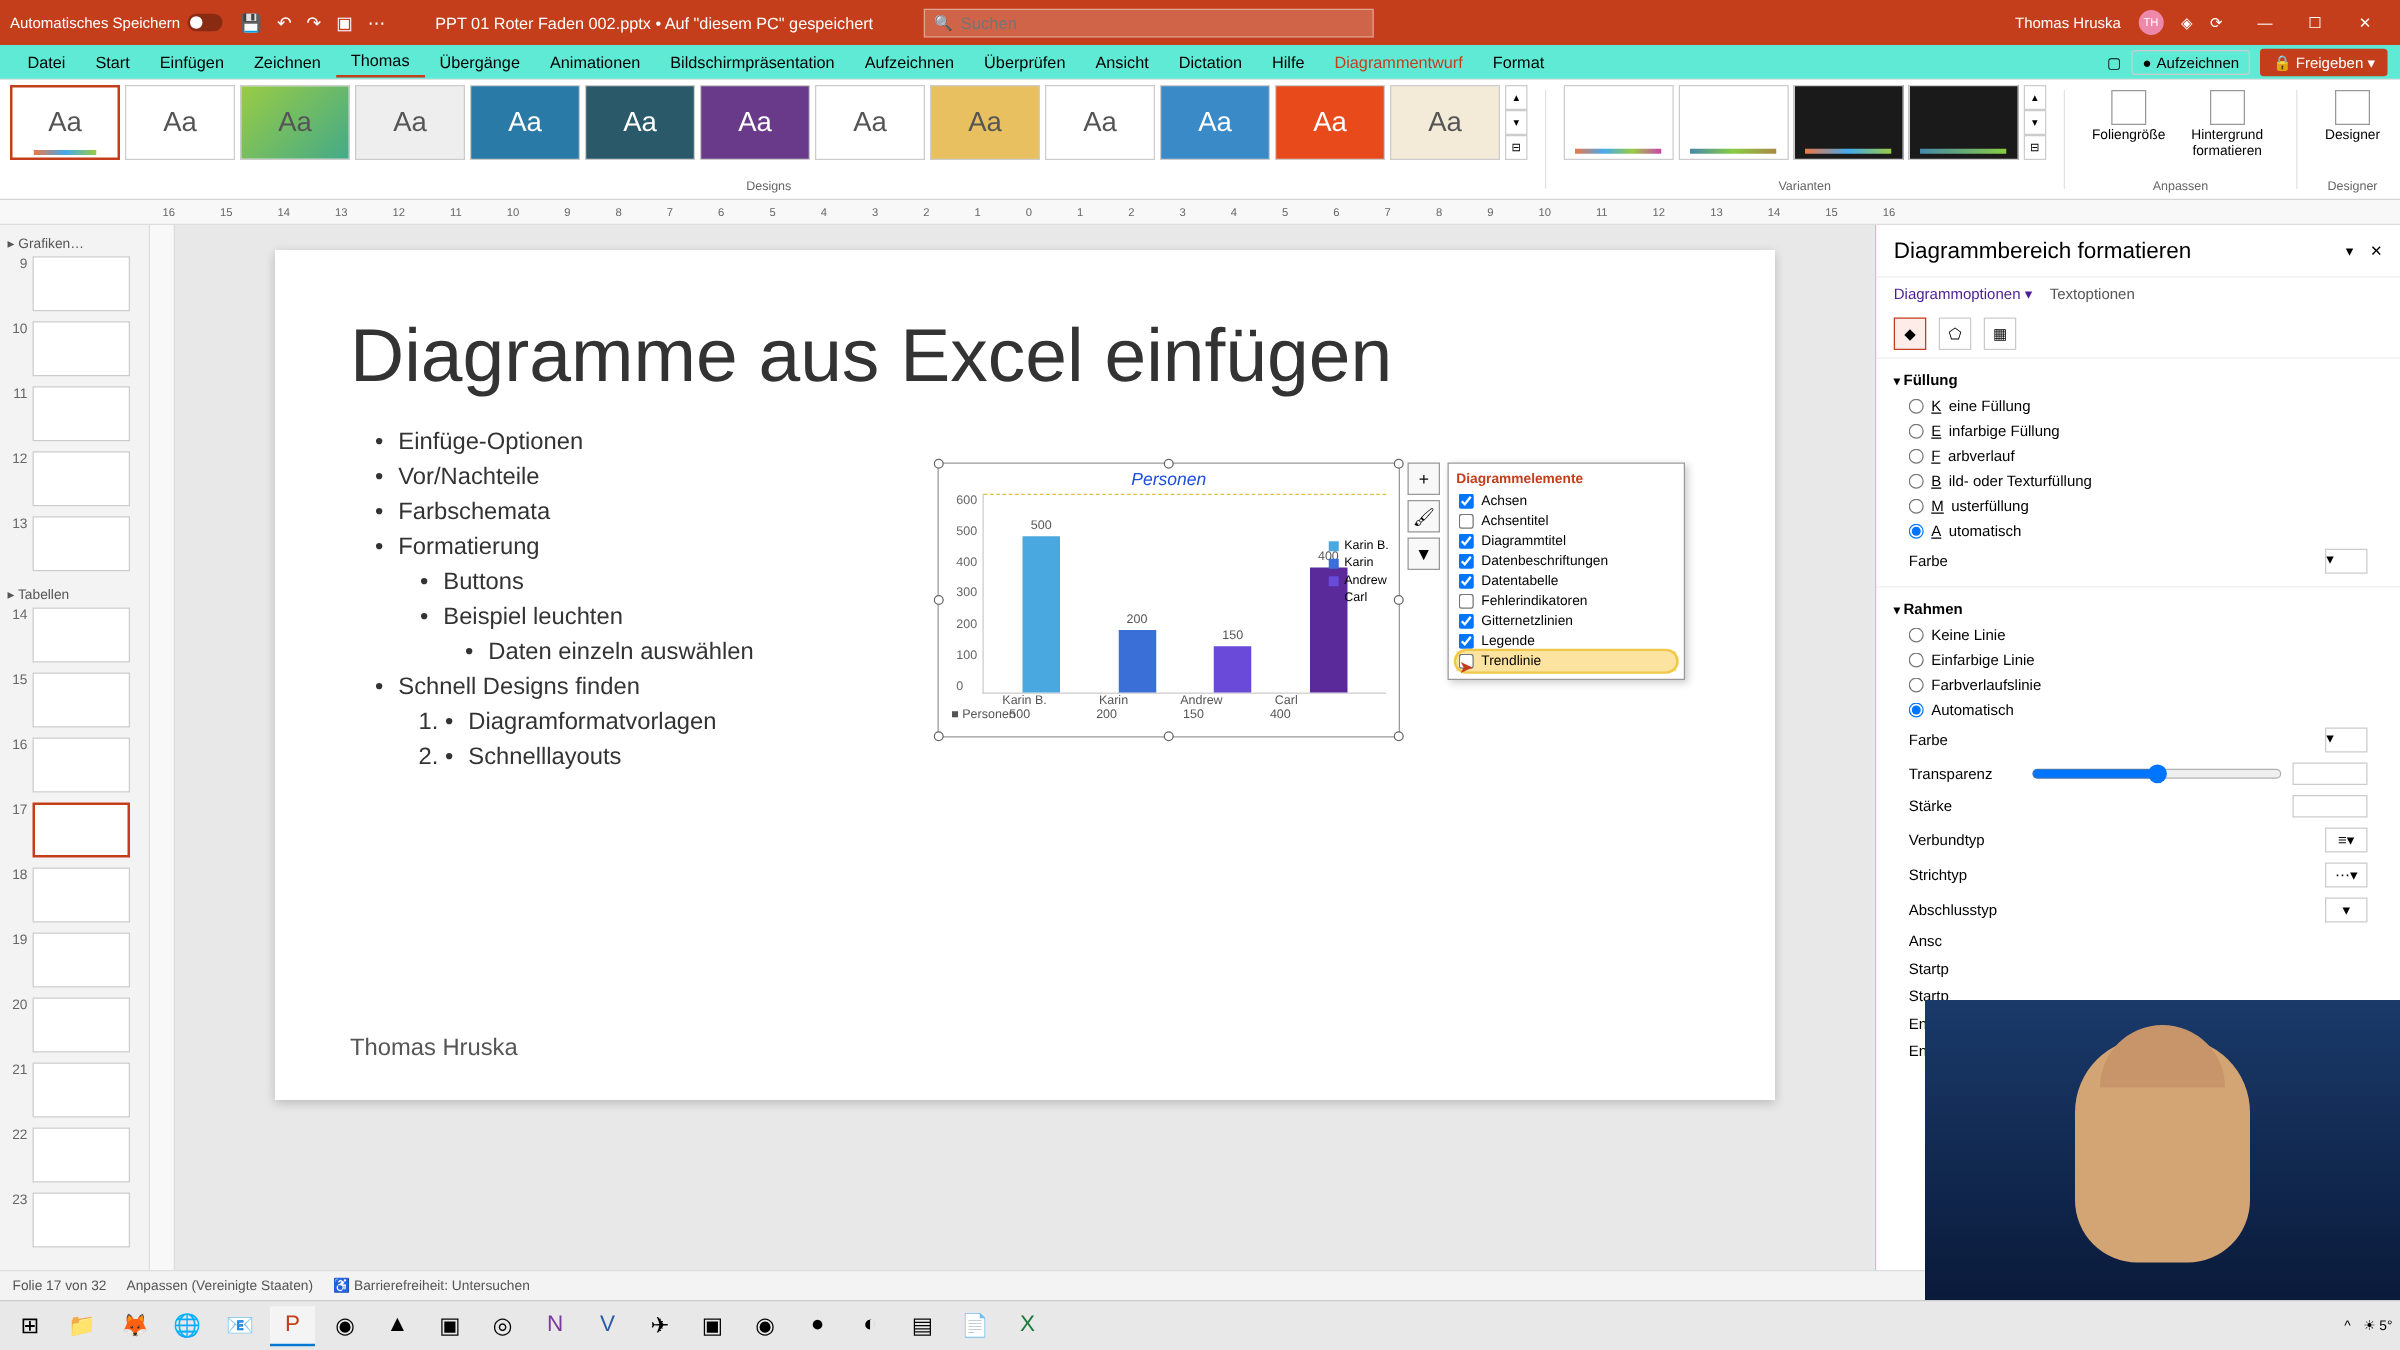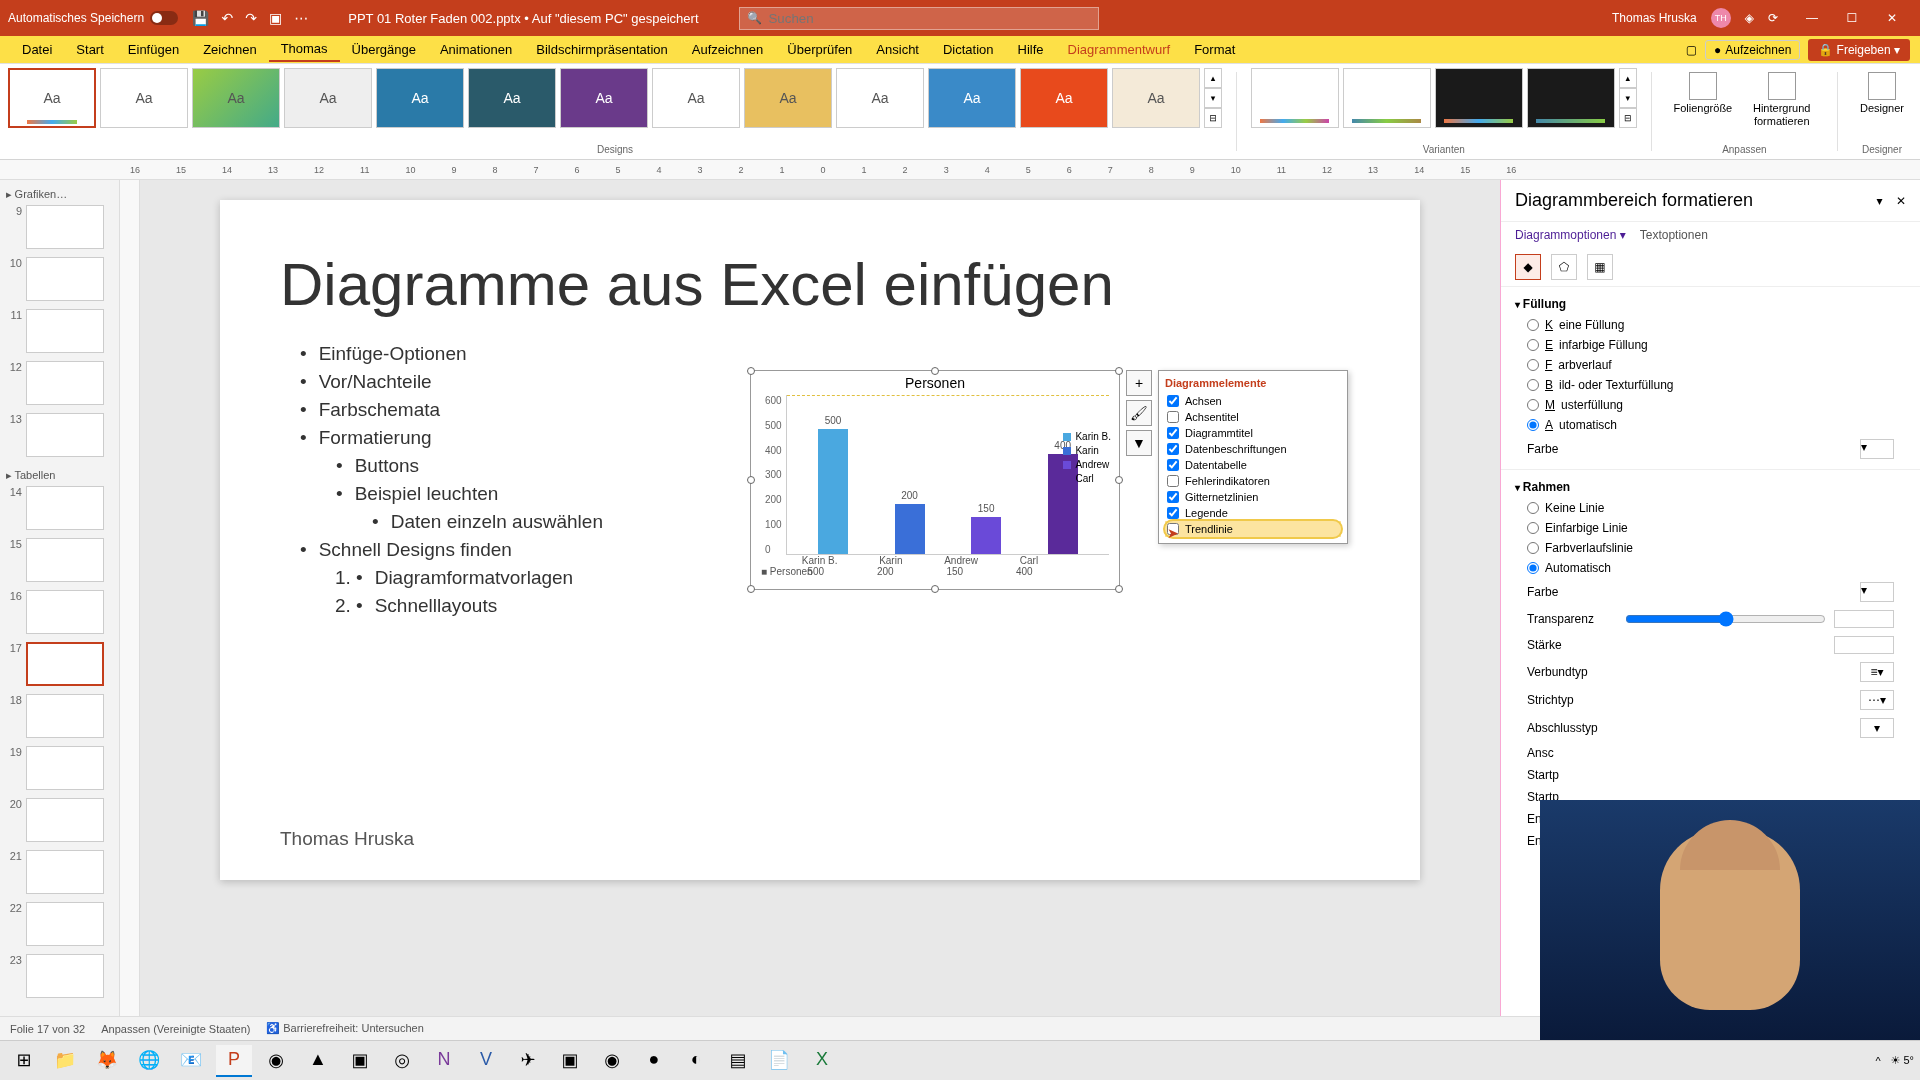--- a/index.html
+++ b/index.html
@@ -14,32 +14,32 @@
 .titlebar .qat span { font-size: 14px; cursor: pointer; }
 .filename { margin-left: 40px; font-size: 13px; }
 .searchbox { margin-left: 40px; background: rgba(255,255,255,0.2); border: 1px solid rgba(255,255,255,0.4); padding: 3px 8px; width: 360px; display: flex; align-items: center; gap: 6px; color: #fff; }
 .searchbox input { background: transparent; border: none; color: #e5e5e5; outline: none; flex: 1; }
 .titlebar .right { margin-left: auto; display: flex; align-items: center; gap: 14px; }
 .avatar { width: 20px; height: 20px; background: #e8a; border-radius: 50%; display: inline-flex; align-items: center; justify-content: center; font-size: 9px; }
 .winbtns { display: flex; gap: 0; }
 .winbtn { width: 40px; height: 28px; display: flex; align-items: center; justify-content: center; font-size: 12px; }
 
 
-.ribbon-tabs { background: #fde047; height: 28px; display: flex; align-items: center; padding: 0 10px; border-bottom: 1px solid #e1e1e1; }
+.ribbon-tabs { background: #5eead4; height: 28px; display: flex; align-items: center; padding: 0 10px; border-bottom: 1px solid #e1e1e1; }
 .ribbon-tabs .tab { padding: 4px 12px; font-size: 13px; cursor: pointer; }
 .ribbon-tabs .tab.active { border-bottom: 2px solid #c43e1c; }
 .ribbon-tabs .tab.context { color: #c43e1c; }
 .ribbon-tabs .right { margin-left: auto; display: flex; gap: 8px; align-items: center; }
 .btn-rec { border: 1px solid #ccc; padding: 2px 8px; border-radius: 3px; display: flex; align-items: center; gap: 4px; font-size: 12px; }
 .btn-share { background: #c43e1c; color: #fff; padding: 4px 10px; border-radius: 3px; font-size: 12px; cursor: pointer; }
 
 
 .ribbon { background: #fff; height: 96px; border-bottom: 1px solid #d4d4d4; display: flex; padding: 4px 8px; gap: 8px; }
 .theme-gallery { display: flex; gap: 4px; align-items: flex-start; flex-wrap: nowrap; }
-.theme-thumb { width: 88px; height: 60px; border: 1px solid #ccc; display: flex; flex-direction: column; align-items: center; justify-content: center; font-size: 14px; cursor: pointer; color: #555; position: relative; overflow: hidden; }
+.theme-thumb { width: 88px; height: 60px; border: 1px solid #ccc; display: flex; flex-direction: column; align-items: center; justify-content: center; font-size: 22px; cursor: pointer; color: #555; position: relative; overflow: hidden; }
 .theme-thumb.sel { border: 2px solid #c43e1c; }
 .ribbon-group { display: flex; flex-direction: column; align-items: center; }
 .ribbon-group-label { font-size: 10px; color: #666; margin-top: auto; }
 .gallery-spin { width: 18px; display: flex; flex-direction: column; }
 .gallery-spin span { border: 1px solid #ccc; height: 20px; display: flex; align-items: center; justify-content: center; font-size: 9px; }
 .variant-thumb { width: 88px; height: 60px; border: 1px solid #ccc; background: #fff; position: relative; }
 .ribbon-btn { display: flex; flex-direction: column; align-items: center; padding: 4px 8px; font-size: 11px; cursor: pointer; text-align: center; line-height: 1.2; }
 .ribbon-btn .ico { width: 28px; height: 28px; border: 1px solid #999; margin-bottom: 2px; }
 .ribbon-sep { width: 1px; background: #e1e1e1; margin: 4px 6px; }
 
@@ -63,21 +63,21 @@
 .slide ul li { font-size: 19px; color: #333; margin-bottom: 6px; }
 .slide ul li::before { content: '•'; margin-right: 12px; }
 .slide ul ul { padding-left: 36px; }
 .slide ol { padding-left: 56px; font-size: 19px; }
 .slide ol li { margin-bottom: 6px; }
 .author { position: absolute; bottom: 30px; left: 60px; font-size: 19px; color: #555; }
 
 
 .chart-container { position: absolute; right: 300px; top: 170px; width: 370px; height: 220px; border: 1px solid #999; background: #fff; }
 .handle { position: absolute; width: 8px; height: 8px; background: #fff; border: 1px solid #666; border-radius: 50%; }
-.chart-title { text-align: center; font-size: 14px; color: #000000; padding: 4px; }
+.chart-title { text-align: center; font-size: 14px; color: #1d4ed8; padding: 4px; font-style: italic; }
 .chart-body { display: flex; height: 160px; padding: 0 10px; }
 .yaxis { display: flex; flex-direction: column-reverse; justify-content: space-between; font-size: 10px; color: #666; padding: 0 4px; }
 .bars { flex: 1; display: flex; align-items: flex-end; justify-content: space-around; border-left: 1px solid #ccc; border-bottom: 1px solid #ccc; position: relative; padding: 0 8px; }
 .bar-wrap { display: flex; flex-direction: column; align-items: center; }
 .bar { width: 30px; position: relative; }
 .bar-label { position: absolute; top: -14px; font-size: 10px; width: 100%; text-align: center; color: #555; }
 .xaxis { display: flex; justify-content: space-around; font-size: 10px; color: #555; padding-left: 30px; padding-right: 60px; }
 .data-row { display: flex; justify-content: space-around; font-size: 10px; color: #555; padding-left: 30px; padding-right: 60px; }
 .legend { position: absolute; right: 8px; top: 60px; font-size: 10px; }
 .legend-item { display: flex; align-items: center; gap: 4px; margin-bottom: 3px; }

